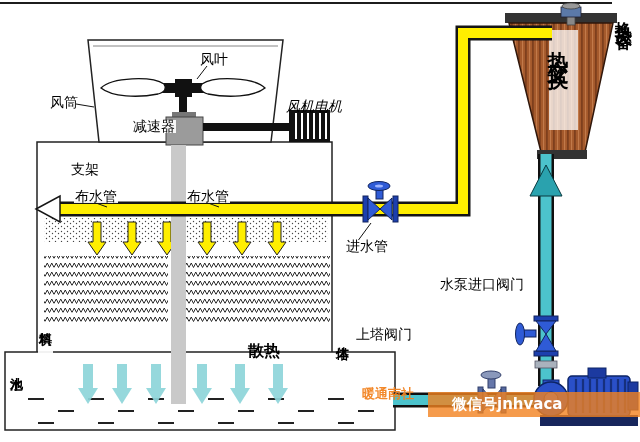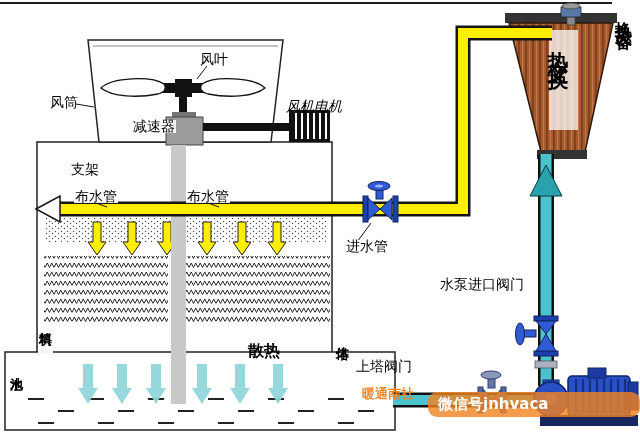--- a/index.html
+++ b/index.html
@@ -179,21 +179,21 @@
 <div class="lbl bg" style="left:132px;top:120px;">减速器</div>
 <div class="lbl" style="left:58px;top:163px;margin-left:13px;">支架</div>
 <div class="lbl bg" style="left:74px;top:190px;">布水管</div>
 <div class="lbl bg" style="left:186px;top:190px;">布水管</div>
 <div class="lbl b bg vt" style="left:38px;top:322px;height:38px;font-size:13px;">填料</div>
 <div class="lbl b big" style="left:248px;top:338px;margin-top:6px;">散热</div>
 <div class="lbl b vt" style="left:336px;top:337px;height:40px;font-size:13px;">塔体</div>
 <div class="lbl b vt" style="left:10px;top:367px;height:40px;font-size:13px;">水池</div>
 <div class="lbl bg" style="left:325px;top:240px;margin-left:20px;">进水管</div>
 <div class="lbl" style="left:440px;top:278px;text-align:right;">水泵进口阀门</div>
-<div class="lbl" style="left:356px;top:328px;margin-top:32px;">上塔阀门</div>
+<div class="lbl" style="left:356px;top:328px;">上塔阀门</div>
 <div class="lbl b vt" style="left:617px;top:7px;height:96px;font-size:17px;letter-spacing:4px;">换热设备</div>
 <div class="lbl b vt" style="left:551px;top:34px;height:98px;font-size:21px;letter-spacing:9px;color:#000;">热交换</div>
 
 <div class="lbl b" style="left:362px;top:387px;font-size:13px;color:#f2821f;opacity:.95;">暖通南社</div>
 <div style="position:absolute;left:428px;top:392px;width:212px;height:25px;background:rgba(242,130,31,.8);
-            color:#fff;font-weight:bold;font-size:15px;line-height:25px;padding-left:10px;box-sizing:border-box;border-radius:9px;">微信号jnhvaca</div>
+            color:#fff;font-weight:bold;font-size:15px;line-height:25px;padding-left:24px;box-sizing:border-box;">微信号jnhvaca</div>
 
 </div>
 
 </body></html>

